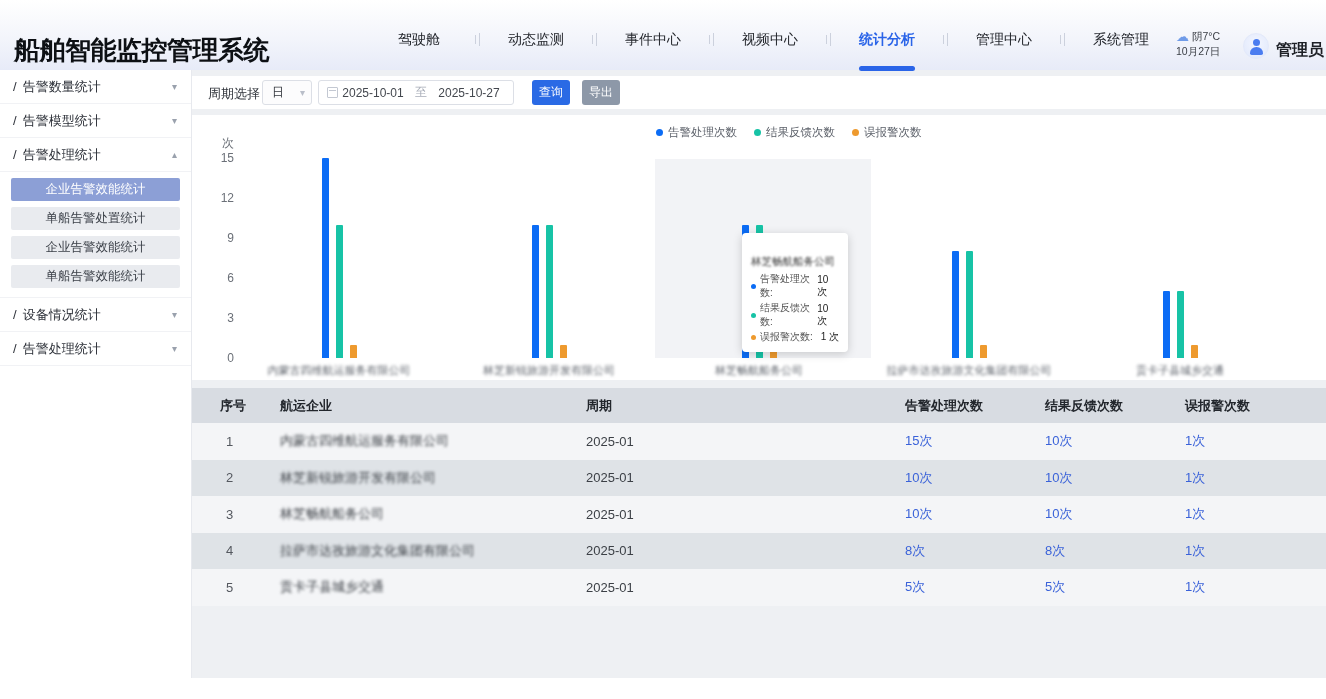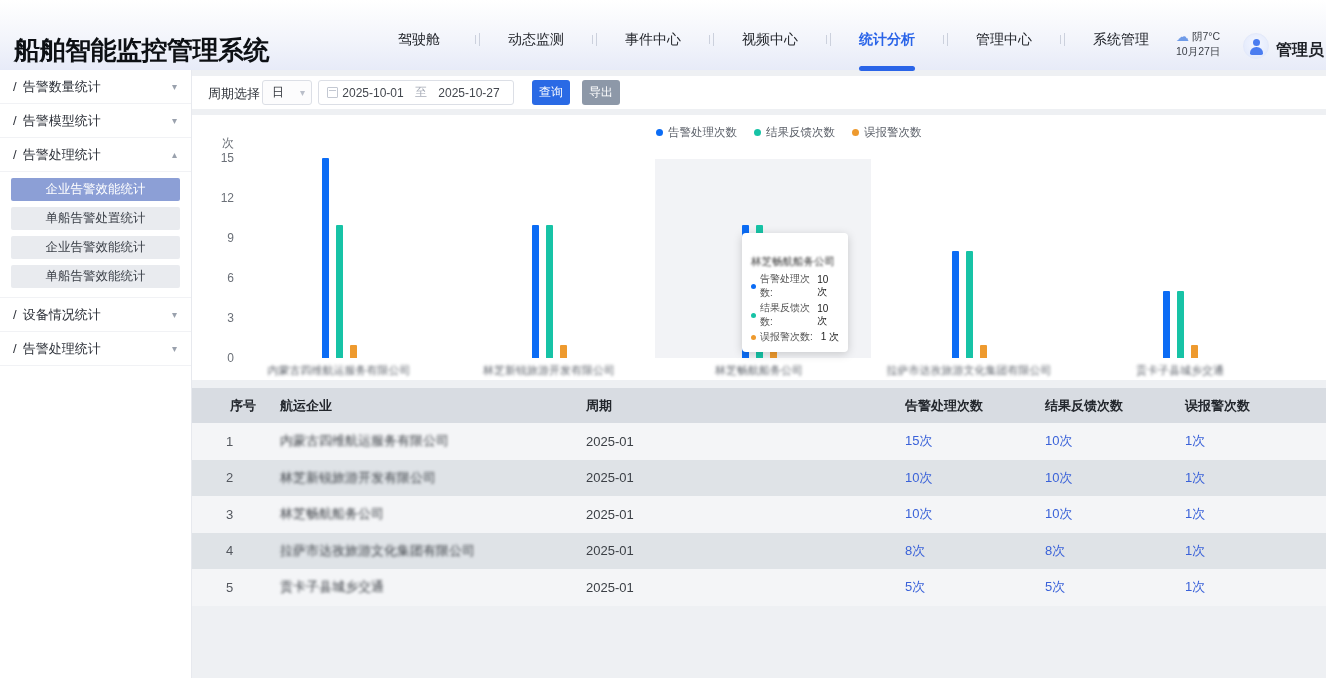--- a/index.html
+++ b/index.html
@@ -74,21 +74,21 @@
              box-shadow:0 2px 10px rgba(0,0,0,0.18); padding:22px 9px 8px; z-index:6; filter:blur(0.7px); }
   .tt-title { font-size:10.5px; color:#333; margin-bottom:3px; filter:blur(0.8px); }
   .tt-row { display:flex; align-items:center; font-size:10px; color:#555; margin-top:1px; }
   .tt-dot { width:5px; height:5px; border-radius:50%; margin-right:4px; flex:none; }
   .tt-val { margin-left:auto; color:#222; }
 
   
   .table-wrap { position:absolute; left:192px; top:388px; width:1134px; }
   .thead, .trow { display:grid; grid-template-columns:88px 306px 319px 140px 140px 141px; align-items:center; }
   .thead { height:35px; background:#d8dce2; font-size:13px; font-weight:bold; color:#22262c; }
-  .thead > div:first-child { padding-left:38px; }
+  .thead > div:first-child { padding-left:28px; }
   .trow { height:36.5px; font-size:13px; color:#3c4046; }
   .trow:nth-child(odd) { background:#f4f5f7; }
   .trow:nth-child(even) { background:#dfe3e7; }
   .c-index { padding-left:34px; color:#54585f; }
   .c-company { filter:blur(1.5px); white-space:nowrap; overflow:hidden; }
   .link { color:#3a62d9; cursor:pointer; }
 </style>
 </head>
 <body>
 

